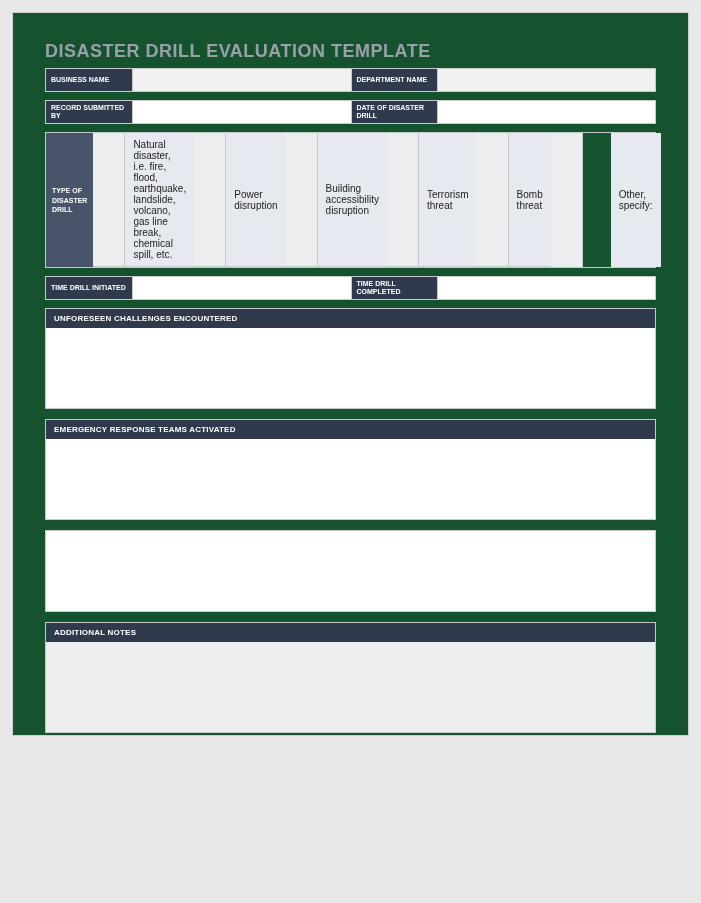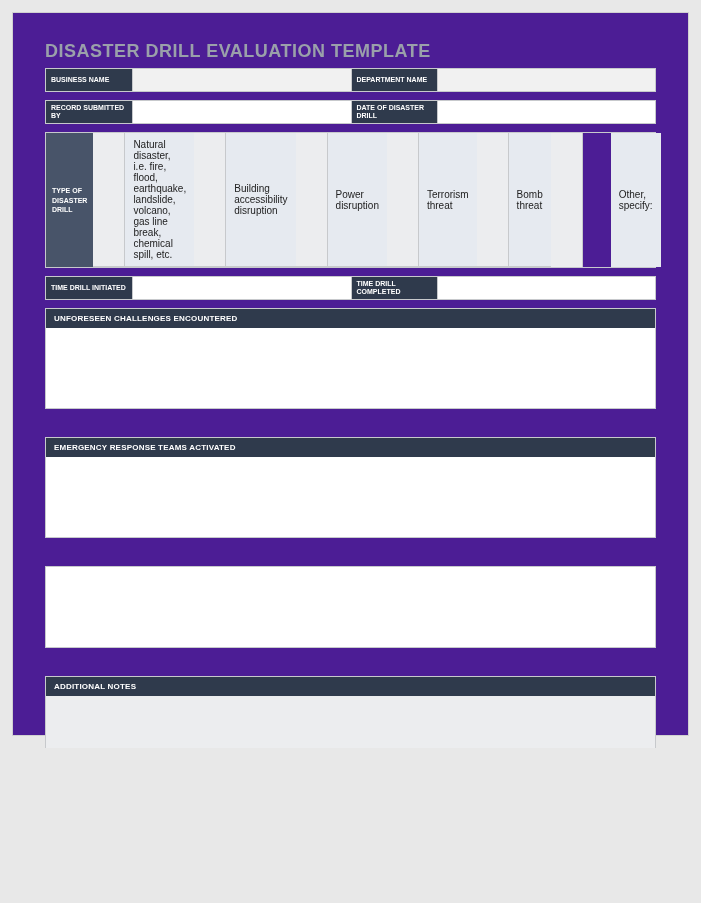--- a/index.html
+++ b/index.html
@@ -2,21 +2,21 @@
 <html><head>
 <meta charset="utf-8">
 <style>
   * { box-sizing: border-box; margin: 0; padding: 0; }
   body {
     background: #e8e8e8;
     font-family: Arial, Helvetica, sans-serif;
     padding: 12px;
   }
   .page {
-    background: #4c1d95;
+    background: #14532d;
     width: 677px;
     height: 724px;
     margin: 0 auto;
     padding: 28px 32px;
     border: 1px solid #d0d0d0;
   }
   .title {
     color: #9aa0aa;
     font-size: 18px;
     font-weight: bold;
@@ -82,21 +82,21 @@
   .drill-text {
     flex: 1;
     background: #e6eaf0;
     font-size: 10px;
     color: #222;
     padding: 6px 8px;
     display: flex;
     align-items: center;
   }
   .section {
-    margin-bottom: 28px;
+    margin-bottom: 10px;
     border: 1px solid #c7c9cc;
   }
   .section-head {
     background: #2f3a4c;
     color: #ffffff;
     font-size: 8px;
     font-weight: bold;
     padding: 5px 8px;
     letter-spacing: 0.2px;
   }
@@ -131,25 +131,25 @@
     <div class="drill-left">
       <span>TYPE OF DISASTER DRILL</span>
     </div>
     <div class="drill-right">
       <div class="drill-row">
         <div class="drill-check"></div>
         <div class="drill-text">Natural disaster, i.e. fire, flood, earthquake, landslide, volcano, gas line break, chemical spill, etc.</div>
       </div>
       <div class="drill-row">
         <div class="drill-check"></div>
-        <div class="drill-text">Building accessibility disruption</div>
+        <div class="drill-text">Power disruption</div>
       </div>
       <div class="drill-row">
         <div class="drill-check"></div>
-        <div class="drill-text">Power disruption</div>
+        <div class="drill-text">Building accessibility disruption</div>
       </div>
       <div class="drill-row">
         <div class="drill-check"></div>
         <div class="drill-text">Terrorism threat</div>
       </div>
       <div class="drill-row">
         <div class="drill-check"></div>
         <div class="drill-text">Bomb threat</div>
       </div>
       <div class="drill-row">

